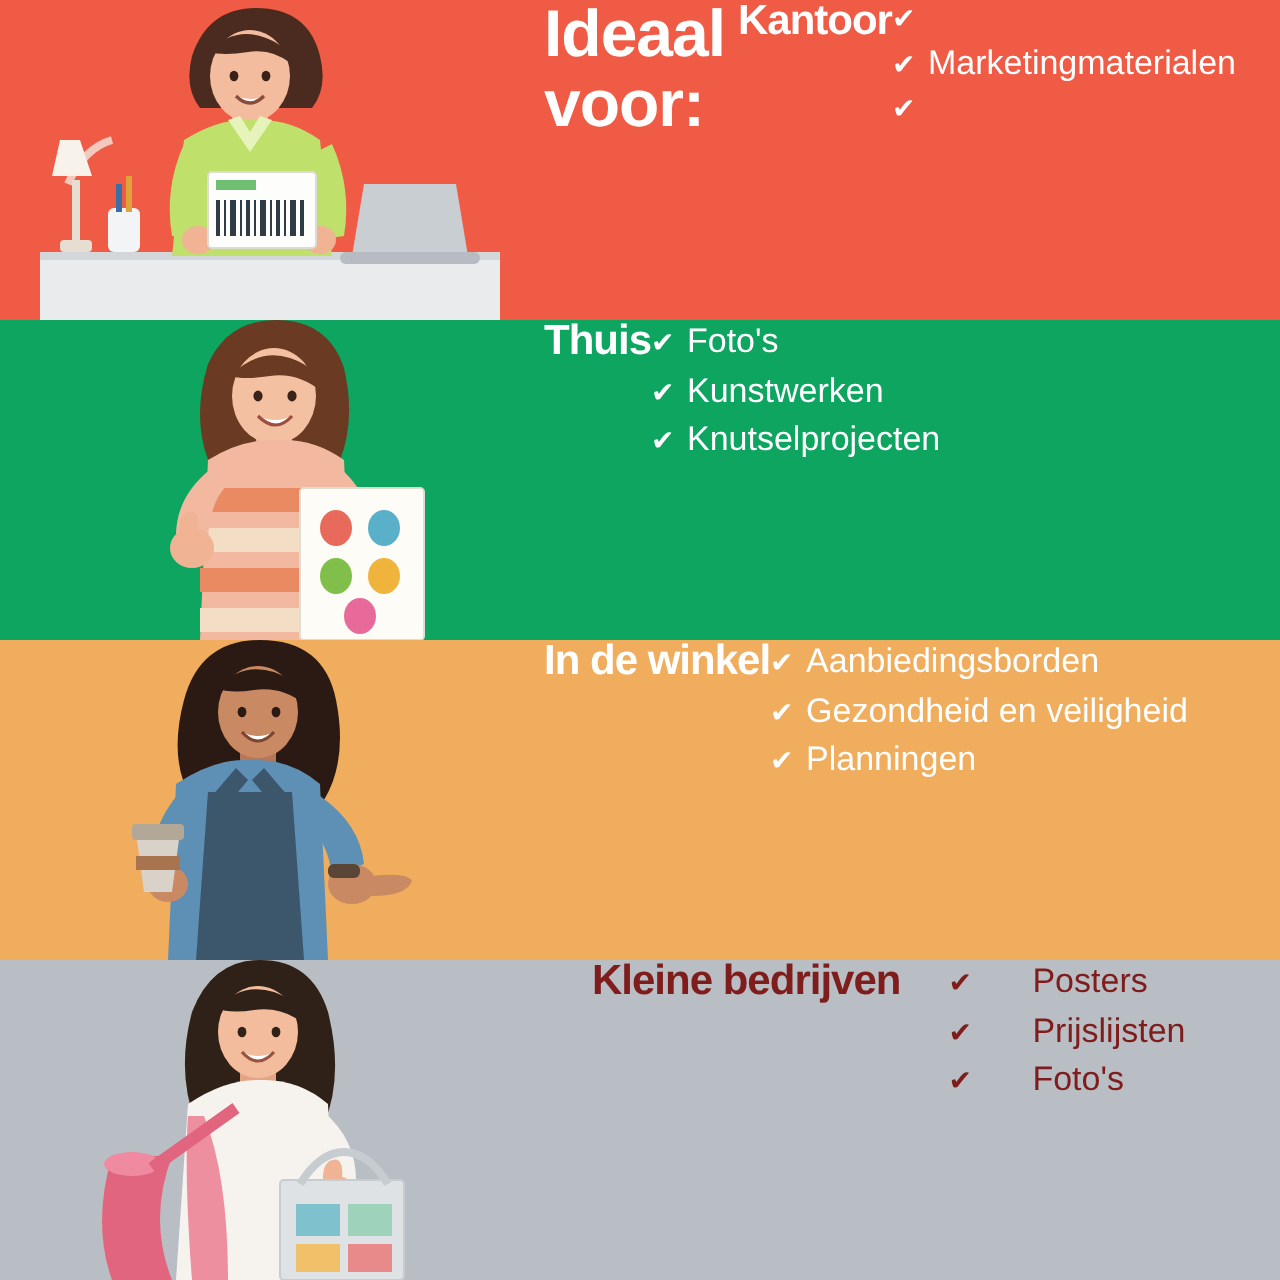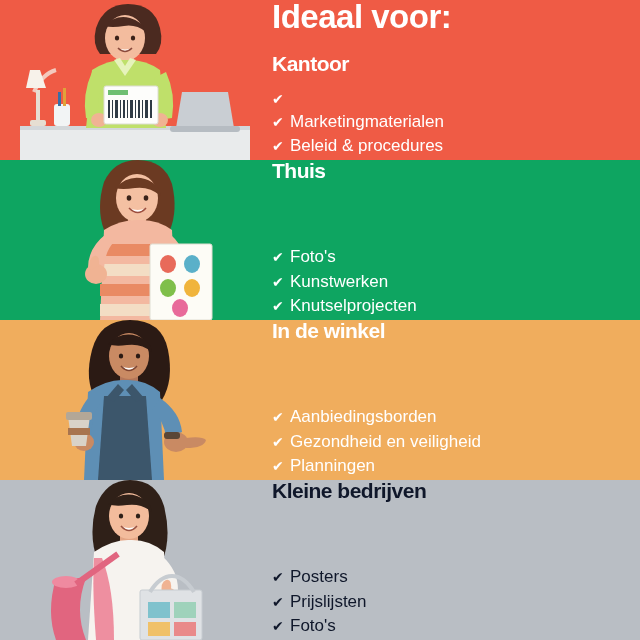--- a/index.html
+++ b/index.html
@@ -46,22 +46,22 @@
     height: 100%;
     display: block;
   }
 
   
   .content {
     flex: 1 1 auto;
     padding-left: 22px;
     padding-right: 22px;
     display: flex;
-    flex-direction: column;
-    justify-content: space-between;
+    flex-direction: row;
+    justify-content: flex-start;
   }
   .band-1 .content { padding-top: 0; }
 
   .headline-top {
     color: #ffffff;
     font-size: 33px;
     font-weight: bold;
     letter-spacing: -0.5px;
     line-height: 1.05;
     margin: 0 0 10px 0;
@@ -94,21 +94,21 @@
   }
   .check {
     flex: 0 0 auto;
     width: 18px;
     color: #ffffff;
     font-size: 14px;
     line-height: 1.33;
   }
   .band-4 .bullet-text,
   .band-4 .check,
-  .band-4 .heading { color: #0f172a; }
+  .band-4 .heading { color: #7f1d1d; margin-left: 24px; }
 
   .bullet-text { white-space: nowrap; }
 </style>
 </head>
 <body>
 
 <div class="poster">
 
   <div class="band band-1">
     <div class="photo">
@@ -174,21 +174,20 @@
       <ul class="bullets">
         <li>
           <span class="check">✔</span>
         </li>
         <li>
           <span class="check">✔</span>
           <span class="bullet-text">Marketingmaterialen</span>
         </li>
         <li>
           <span class="check">✔</span>
-          <span class="bullet-text">Beleid &amp; procedures</span>
         </li>
       </ul>
     </div>
   </div>
 
   <div class="band band-2">
     <div class="photo">
       <svg viewBox="0 0 250 160" preserveAspectRatio="xMidYMid slice" aria-hidden="true">
         <rect x="0" y="0" width="250" height="160" fill="#0ea561"></rect>
 

